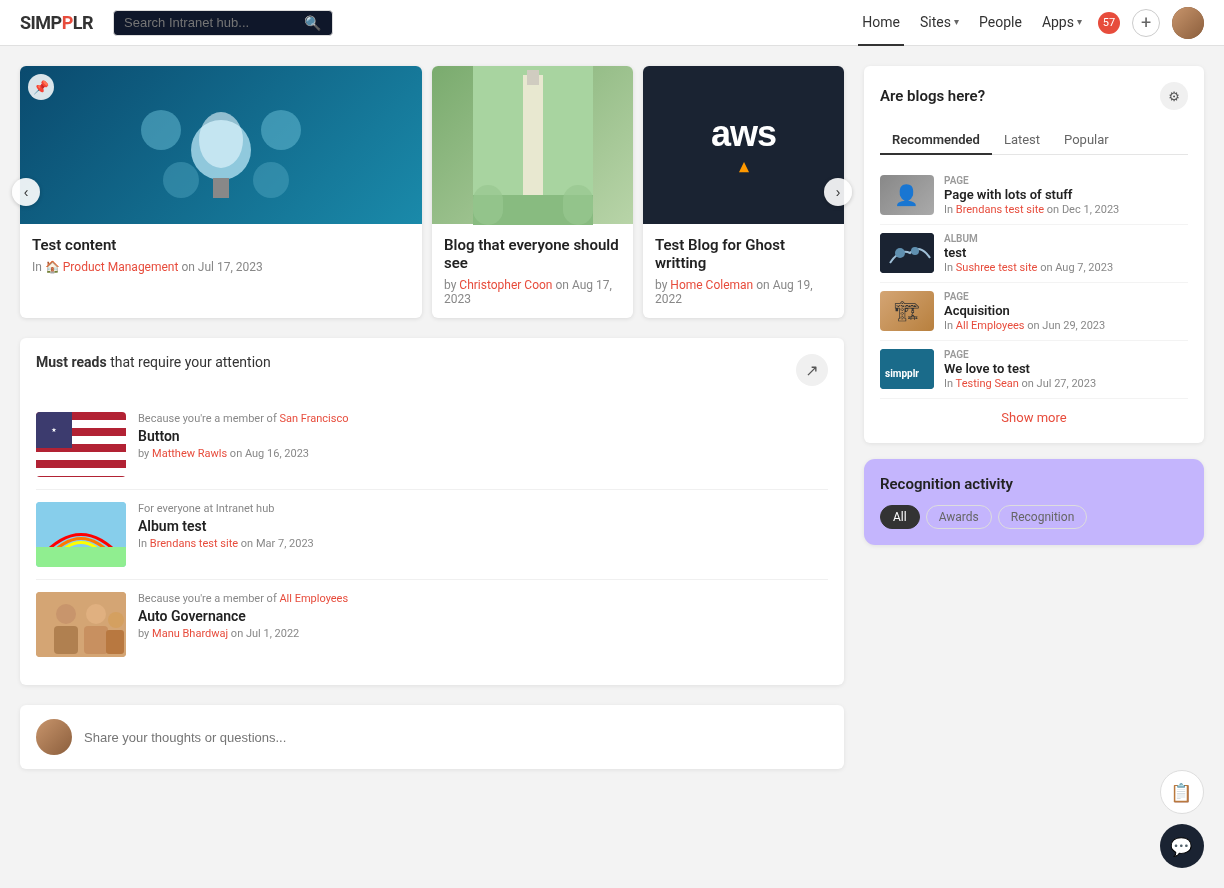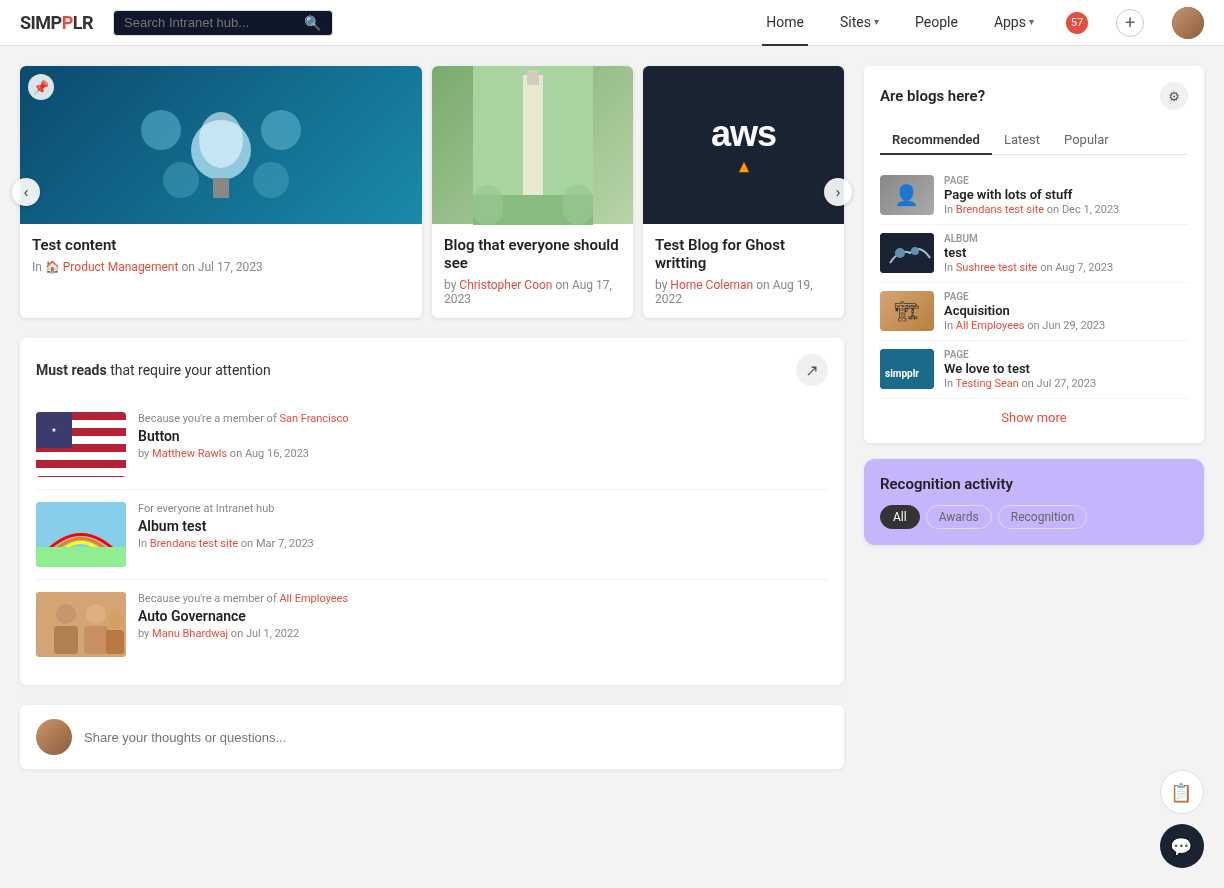--- a/index.html
+++ b/index.html
@@ -5,21 +5,21 @@
     * { box-sizing: border-box; margin: 0; padding: 0; }
     body { font-family: -apple-system, BlinkMacSystemFont, 'Segoe UI', Roboto, sans-serif; background: #f3f3f3; color: #333; font-size: 14px; }
 
     
     .header { background: #fff; display: flex; align-items: center; padding: 0 20px; height: 46px; border-bottom: 1px solid #e0e0e0; position: relative; z-index: 10; }
     .logo { font-weight: 700; font-size: 18px; color: #333; margin-right: 20px; letter-spacing: -0.5px; }
     .logo span { color: #e74c3c; }
     .search-bar { display: flex; align-items: center; border: 1px solid #ddd; border-radius: 4px; padding: 4px 10px; width: 220px; background: #0f172a; }
     .search-bar input { border: none; background: transparent; outline: none; font-size: 13px; color: #888; width: 100%; }
     .search-icon { color: #aaa; font-size: 14px; margin-left: 4px; }
-    .nav { display: flex; align-items: center; margin-left: auto; gap: 28px; }
+    .nav { display: flex; align-items: center; margin-left: auto; gap: 12px; }
     .nav-item { font-size: 14px; color: #333; cursor: pointer; padding: 0 4px; display: flex; align-items: center; gap: 3px; height: 46px; border-bottom: 2px solid transparent; }
     .nav-item.active { border-bottom: 2px solid #333; }
     .nav-item .chevron { font-size: 10px; color: #666; }
     .notification-badge { background: #e74c3c; color: #fff; border-radius: 50%; width: 22px; height: 22px; font-size: 11px; display: flex; align-items: center; justify-content: center; cursor: pointer; }
     .plus-btn { width: 28px; height: 28px; border-radius: 50%; border: 1px solid #ccc; display: flex; align-items: center; justify-content: center; cursor: pointer; font-size: 18px; color: #666; }
     .avatar { width: 32px; height: 32px; border-radius: 50%; background: #8b5e3c; display: flex; align-items: center; justify-content: center; cursor: pointer; overflow: hidden; }
     .avatar-img { width: 32px; height: 32px; border-radius: 50%; background: linear-gradient(135deg, #c8956c, #8b5e3c); }
 
     
     .main { display: flex; padding: 20px; gap: 20px; max-width: 1224px; margin: 0 auto; }
@@ -39,21 +39,21 @@
     .img-tower { background: linear-gradient(135deg, #7aab6e, #b8d4a8); }
     .img-aws { background: #1a2332; display: flex; align-items: center; justify-content: center; }
     .card-content { padding: 12px; }
     .card-title { font-size: 15px; font-weight: 600; margin-bottom: 6px; color: #222; }
     .card-meta { font-size: 12px; color: #888; }
     .card-meta a { color: #e74c3c; text-decoration: none; }
     .pin-icon-overlay { position: absolute; top: 8px; left: 8px; background: rgba(255,255,255,0.85); border-radius: 50%; width: 26px; height: 26px; display: flex; align-items: center; justify-content: center; font-size: 13px; }
 
     
     .must-reads { background: #fff; border-radius: 6px; padding: 16px; box-shadow: 0 1px 4px rgba(0,0,0,0.08); margin-bottom: 20px; }
-    .must-reads-header { display: flex; justify-content: space-between; align-items: center; margin-bottom: 14px; }
+    .must-reads-header { display: flex; justify-content: space-between; align-items: flex-start; margin-bottom: 14px; }
     .must-reads-title { font-size: 14px; color: #333; }
     .must-reads-title strong { font-weight: 700; }
     .share-btn { width: 32px; height: 32px; border-radius: 50%; background: #f0f0f0; display: flex; align-items: center; justify-content: center; cursor: pointer; font-size: 16px; color: #555; }
     .must-read-item { display: flex; gap: 12px; padding: 12px 0; border-bottom: 1px solid #f0f0f0; }
     .must-read-item:last-child { border-bottom: none; }
     .must-read-thumb { width: 90px; height: 65px; border-radius: 4px; flex-shrink: 0; overflow: hidden; }
     .thumb-rainbow { background: linear-gradient(to bottom, #87ceeb, #90ee90); width: 100%; height: 100%; }
     .thumb-people { background: linear-gradient(135deg, #d4a574, #c8a06e); width: 100%; height: 100%; display: flex; align-items: center; justify-content: center; font-size: 24px; }
     .must-read-info { flex: 1; }
     .must-read-reason { font-size: 11px; color: #888; margin-bottom: 3px; }

